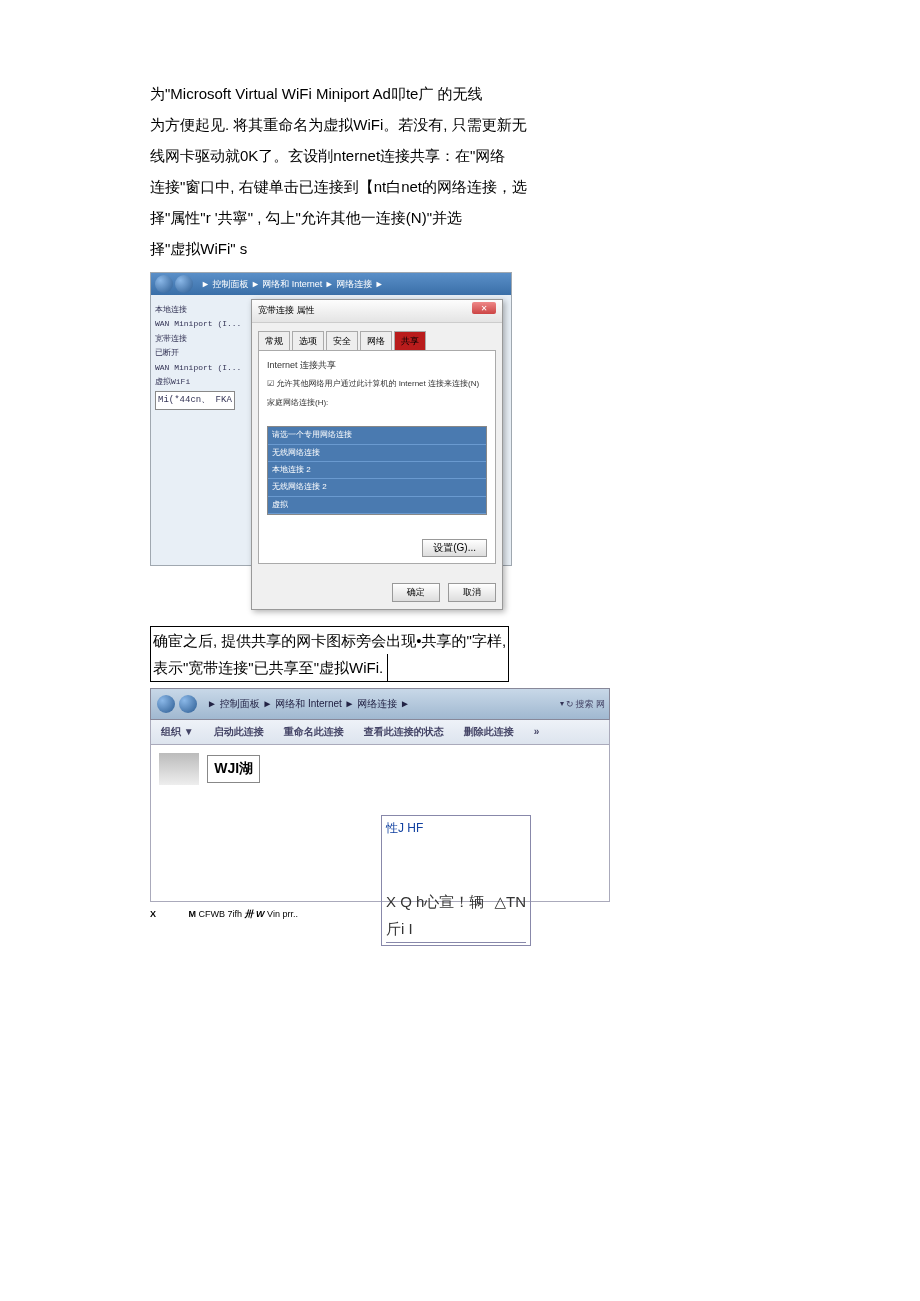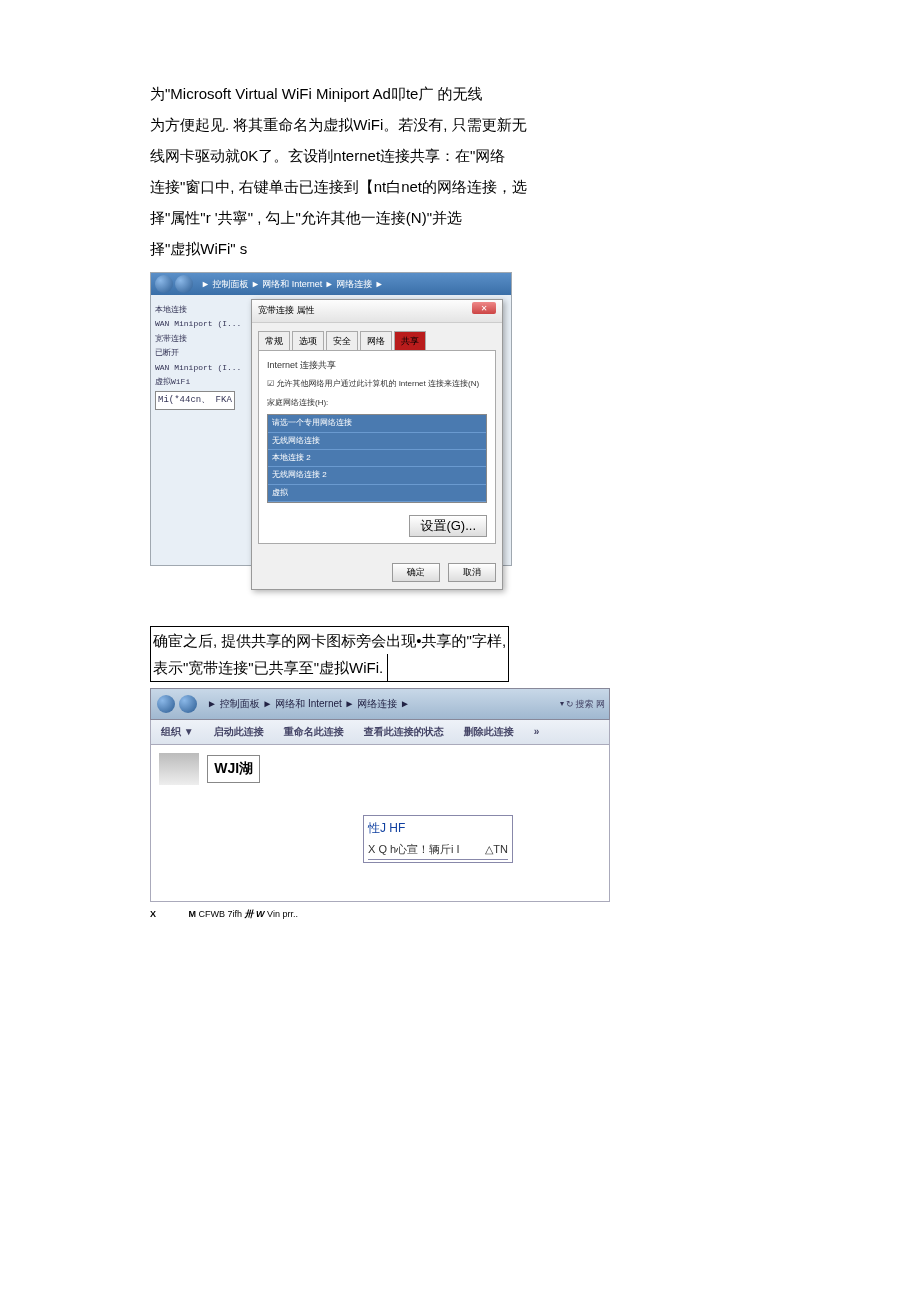--- a/index.html
+++ b/index.html
@@ -104,32 +104,32 @@
     border: 1px solid #aaa;
     padding: 6px 8px;
     font-size: 9px;
     color: #333;
     min-height: 140px;
   }
   .dropdown {
     background: #4a7ab0;
     color: #fff;
     border: 1px solid #888;
-    margin: 4px 0;
+    margin: 16px 0;
     font-size: 8px;
     padding: 0;
   }
   .dropdown-row {
     padding: 1px 4px;
     border-bottom: 1px solid #6a9ad0;
   }
   .settings-btn {
     float: right;
     margin-top: 8px;
-    font-size: 13px;
+    font-size: 10px;
     background: linear-gradient(#fff,#ddd);
     border: 1px solid #999;
     padding: 1px 10px;
   }
   .dialog-footer {
     text-align: right;
     padding: 6px;
   }
   .dlg-btn {
     font-size: 9px;
@@ -242,34 +242,35 @@
     font-weight: 300;
     line-height: 1;
   }
   .us-sub {
     font-size: 9px;
     color: #1040a0;
     margin-top: 2px;
   }
   .hf-box {
     position: absolute;
-    left: 212px;
+    left: 230px;
     top: 70px;
     border: 1px solid #88a;
     font-size: 12px;
     color: #1040a0;
     padding: 2px 4px;
     width: 140px;
   }
   .hf-sub {
-    font-size: 11px;
+    font-size: 15px;
     color: #333;
     border-bottom: 1px solid #88a;
     display: flex;
     justify-content: space-between;
+    margin-top: 48px;
   }
   .footer-row {
     font-size: 9px;
     margin-top: 4px;
     color: #000;
   }
   .footer-row .x { font-weight: bold; margin-right: 30px;}
   .footer-row .m { font-weight: bold; }
   .footer-row .w { font-weight: bold; font-style: italic; }
   .arrow { font-size: 8px; color: #335; }

